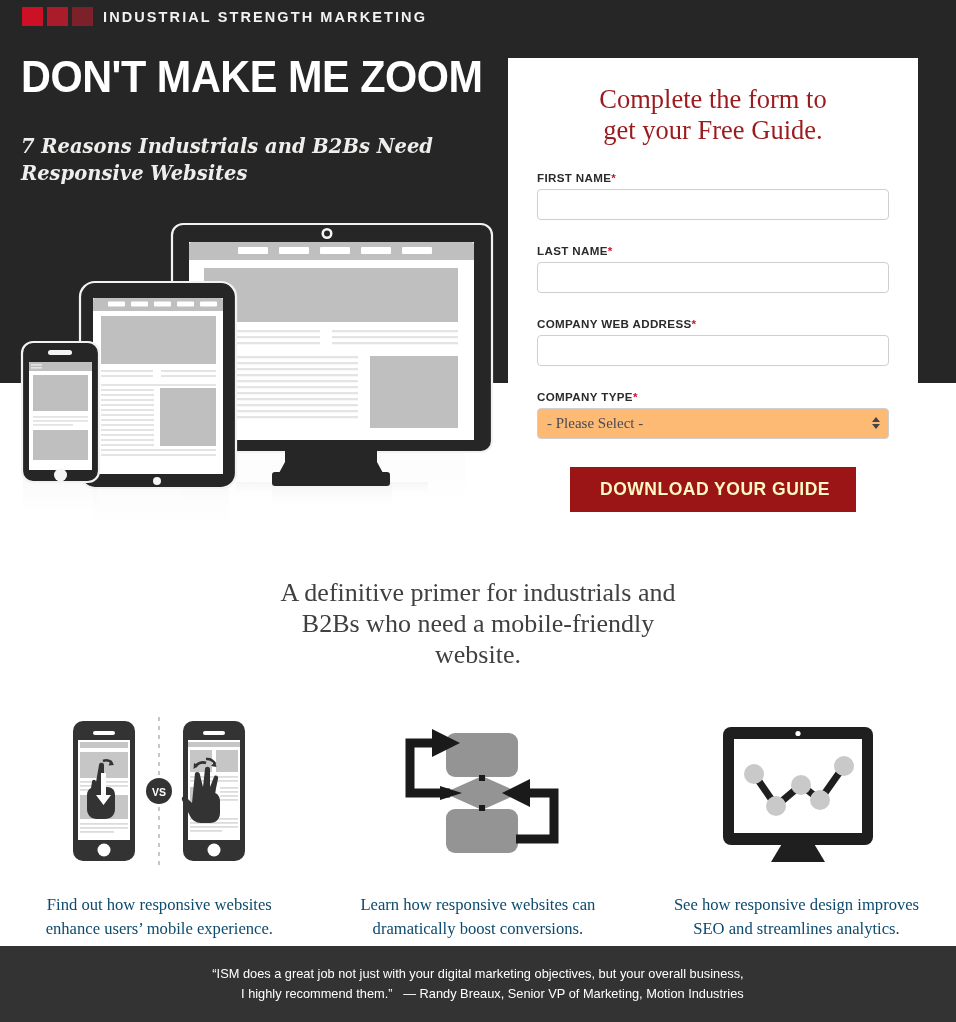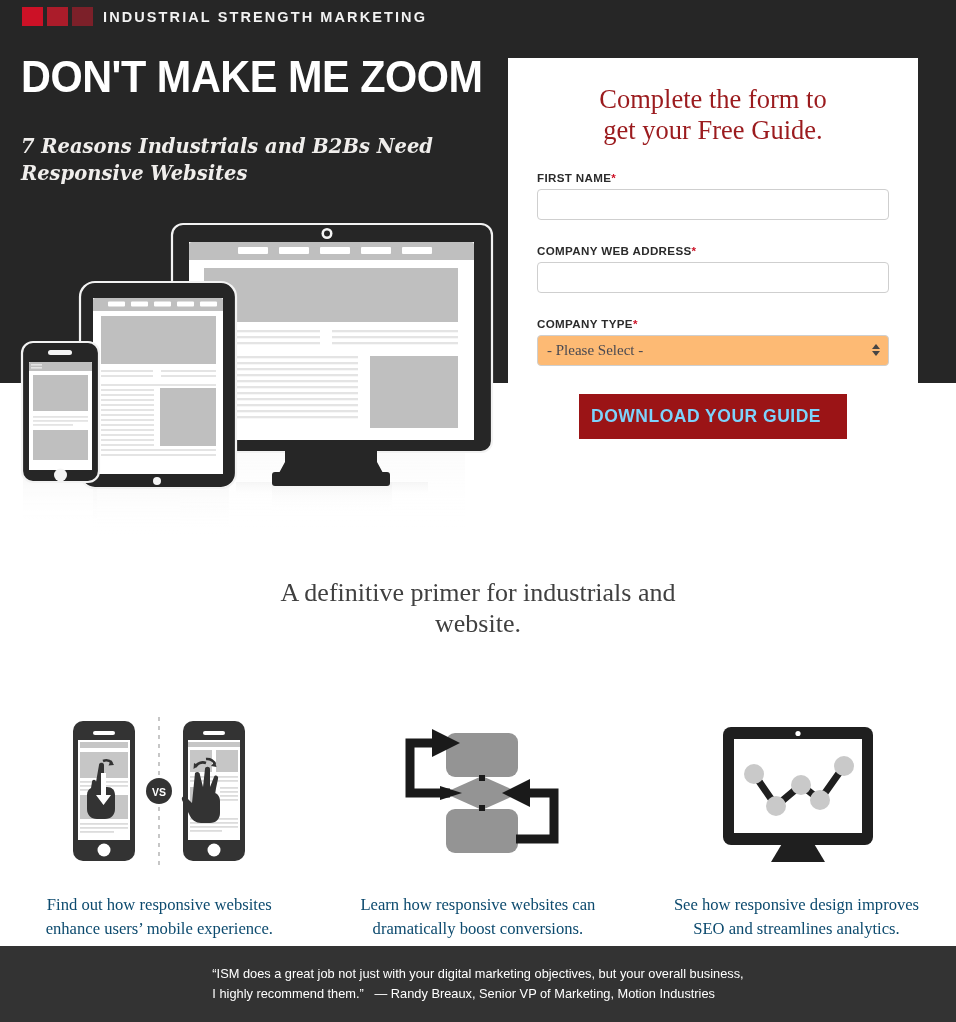--- a/index.html
+++ b/index.html
@@ -83,22 +83,22 @@
   .sel-arrows {
     position:absolute; right:9px; top:50%; transform:translateY(-50%);
     display:flex; flex-direction:column; gap:2px; pointer-events:none;
   }
   .sel-arrows span { display:block; width:0; height:0; border-left:4px solid transparent; border-right:4px solid transparent; }
   .sel-arrows .up { border-bottom:5px solid #454545; }
   .sel-arrows .dn { border-top:5px solid #454545; }
 
   .submit-wrap { text-align:center; margin-top:28px; }
   .submit-btn {
-    display:inline-block; background:#9b1416; color:#7dd3fc;
-    border:none; padding:12px 26px 12px 12px; font-size:17.5px;
+    display:inline-block; background:#9b1416; color:#fef9c3;
+    border:none; padding:12px 26px 12px 30px; font-size:17.5px;
     font-weight:bold; letter-spacing:0.5px; cursor:pointer;
     font-family:"Liberation Sans Narrow","Liberation Sans",sans-serif;
   }
 
   
   .primer {
     position:absolute; left:0; top:578px; width:956px;
     text-align:center; font-family:"Liberation Serif", serif;
     font-size:26px; line-height:1.19; color:#404040;
   }
@@ -115,21 +115,21 @@
     color:#0c4a6e; padding:0 24px; margin-top:8px;
   }
 
   
   .footer {
     position:absolute; left:0; top:946px; width:956px; height:76px;
     background:#333333; color:#ffffff;
     display:flex; align-items:center; justify-content:center;
   }
   .quote {
-    text-align:left; font-size:12.8px; line-height:1.55;
+    text-align:right; font-size:12.8px; line-height:1.55;
     font-family:"Liberation Sans Narrow","Liberation Sans",sans-serif;
     max-width:600px;
   }
   .quote b { font-weight:normal; }
 </style>
 </head>
 <body>
 
 <div class="page">
 
@@ -288,20 +288,24 @@
     <div class="form-title">
       <div>Complete the form to</div>
       <div>get your Free Guide.</div>
     </div>
 
     <div class="field">
       <label class="field-label"><span>FIRST NAME</span><span class="req">*</span></label>
       <input type="text" value="" style="">
     </div>
 
+    <div class="field">
+      <label class="field-label"><span>LAST NAME</span><span class="req">*</span></label>
+      <input type="text" value="" style="">
+    </div>
 
 
     <div class="field">
       <label class="field-label"><span>COMPANY WEB ADDRESS</span><span class="req">*</span></label>
       <input type="text" value="" style="">
     </div>
 
     <div class="field">
       <label class="field-label"><span>COMPANY TYPE</span><span class="req">*</span></label>
       <div class="select-wrap">
@@ -315,20 +319,21 @@
       </div>
     </div>
 
     <div class="submit-wrap">
       <button class="submit-btn">DOWNLOAD YOUR GUIDE</button>
     </div>
   </div>
 
   <div class="primer">
     <div>A definitive primer for industrials and</div>
+    <div>B2Bs who need a mobile-friendly</div>
     <div>website.</div>
   </div>
 
   <div class="benefits">
 
     <div class="benefit">
       <div class="art">
         <svg width="200" height="160" viewBox="0 0 200 160">
 
           <g>

